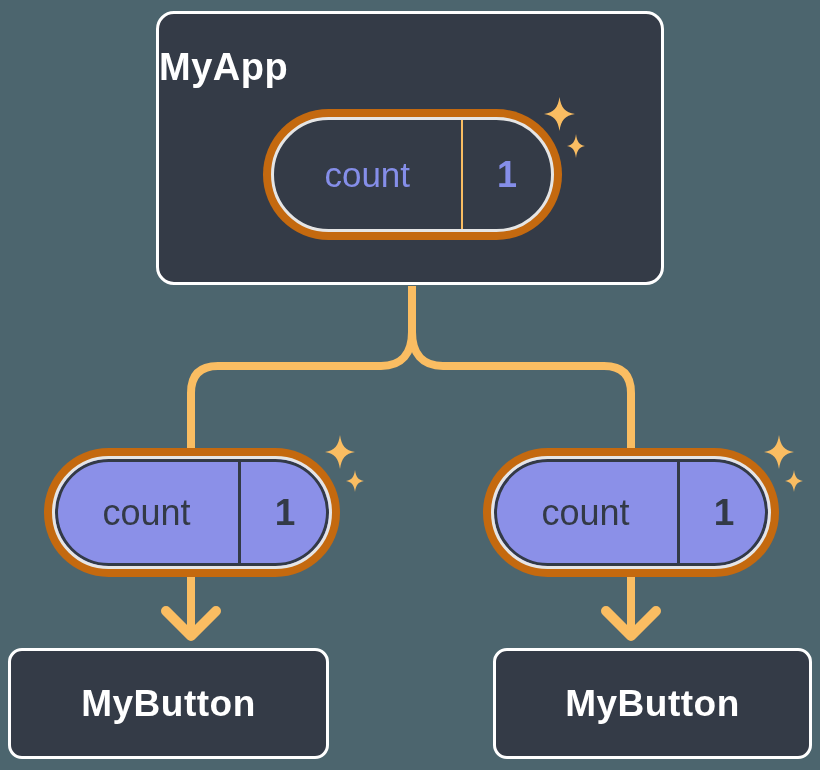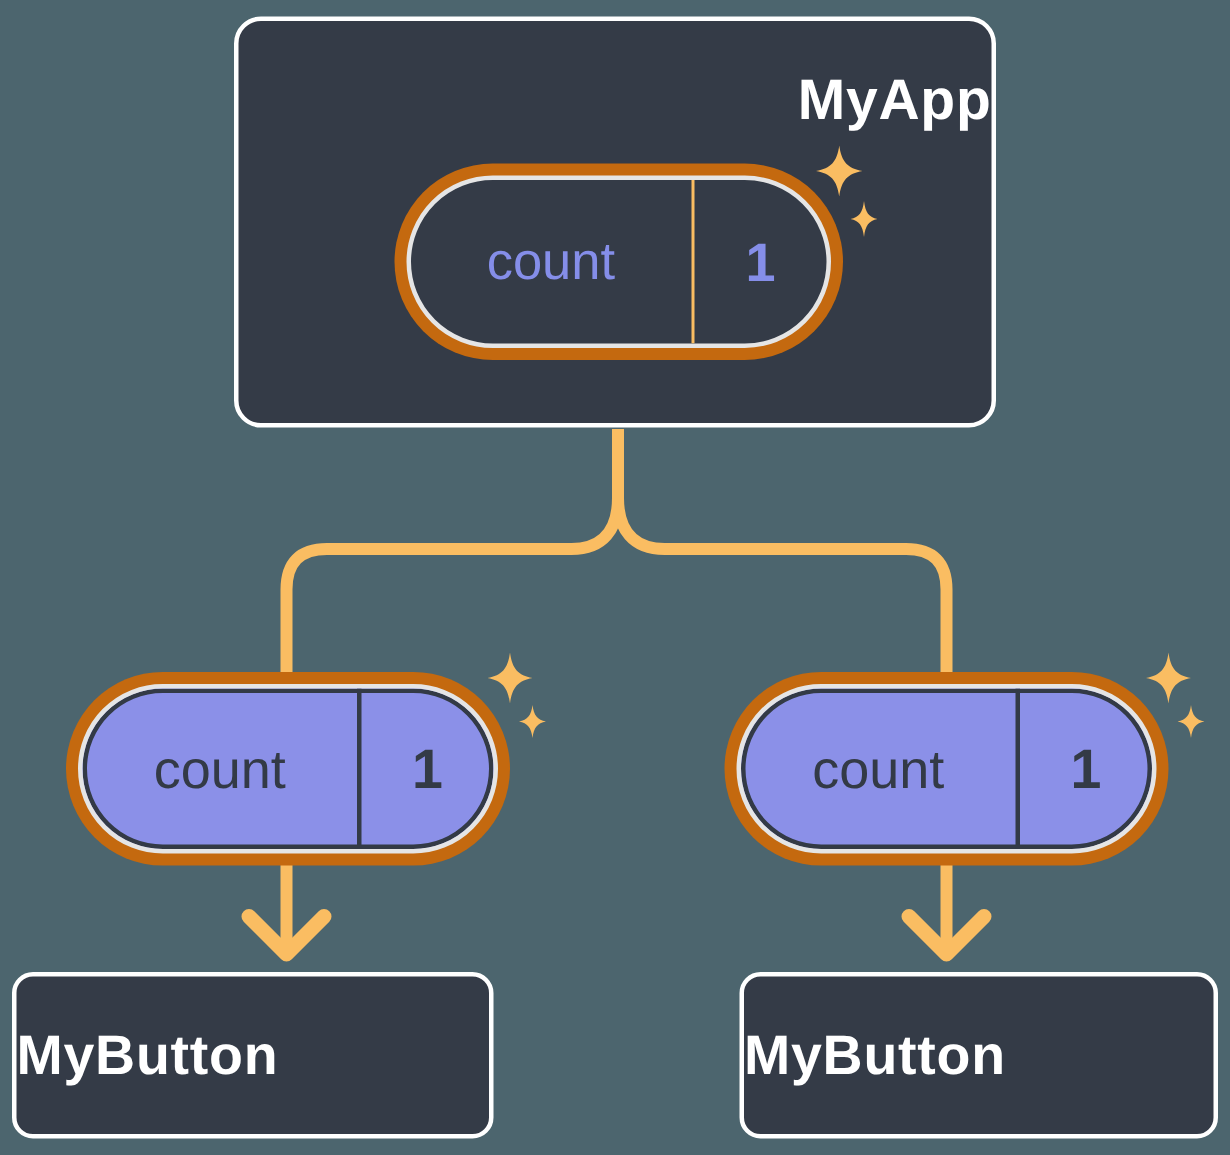--- a/index.html
+++ b/index.html
@@ -13,26 +13,26 @@
   svg.connectors { position:absolute; left:0; top:0; z-index:1; }
 
   .node {
     position:absolute; box-sizing:border-box;
     background:#343B47; border:3px solid #FFFFFF;
   }
   .node-root {
     left:156px; top:11px; width:508px; height:274px; border-radius:18px; z-index:2;
   }
   .node-title {
-    margin-top:32px; text-align:right;
+    margin-top:32px; text-align:left;
     color:#FFFFFF; font-size:38px; font-weight:700; letter-spacing:0.5px;
   }
   .node-child {
     top:648px; width:321px; height:111px; border-radius:14px; z-index:2;
-    display:flex; align-items:center; 
+    display:flex; align-items:center; justify-content:center;
     color:#FFFFFF; font-size:37px; font-weight:700; letter-spacing:0.5px;
   }
   .node-child.pos-left  { left:8px; }
   .node-child.pos-right { left:493px; width:319px; }
 
   .pill {
     position:absolute; box-sizing:border-box;
     border:3px solid #e5e5e5; border-radius:999px;
     display:flex; align-items:stretch; overflow:hidden;
     z-index:3;

